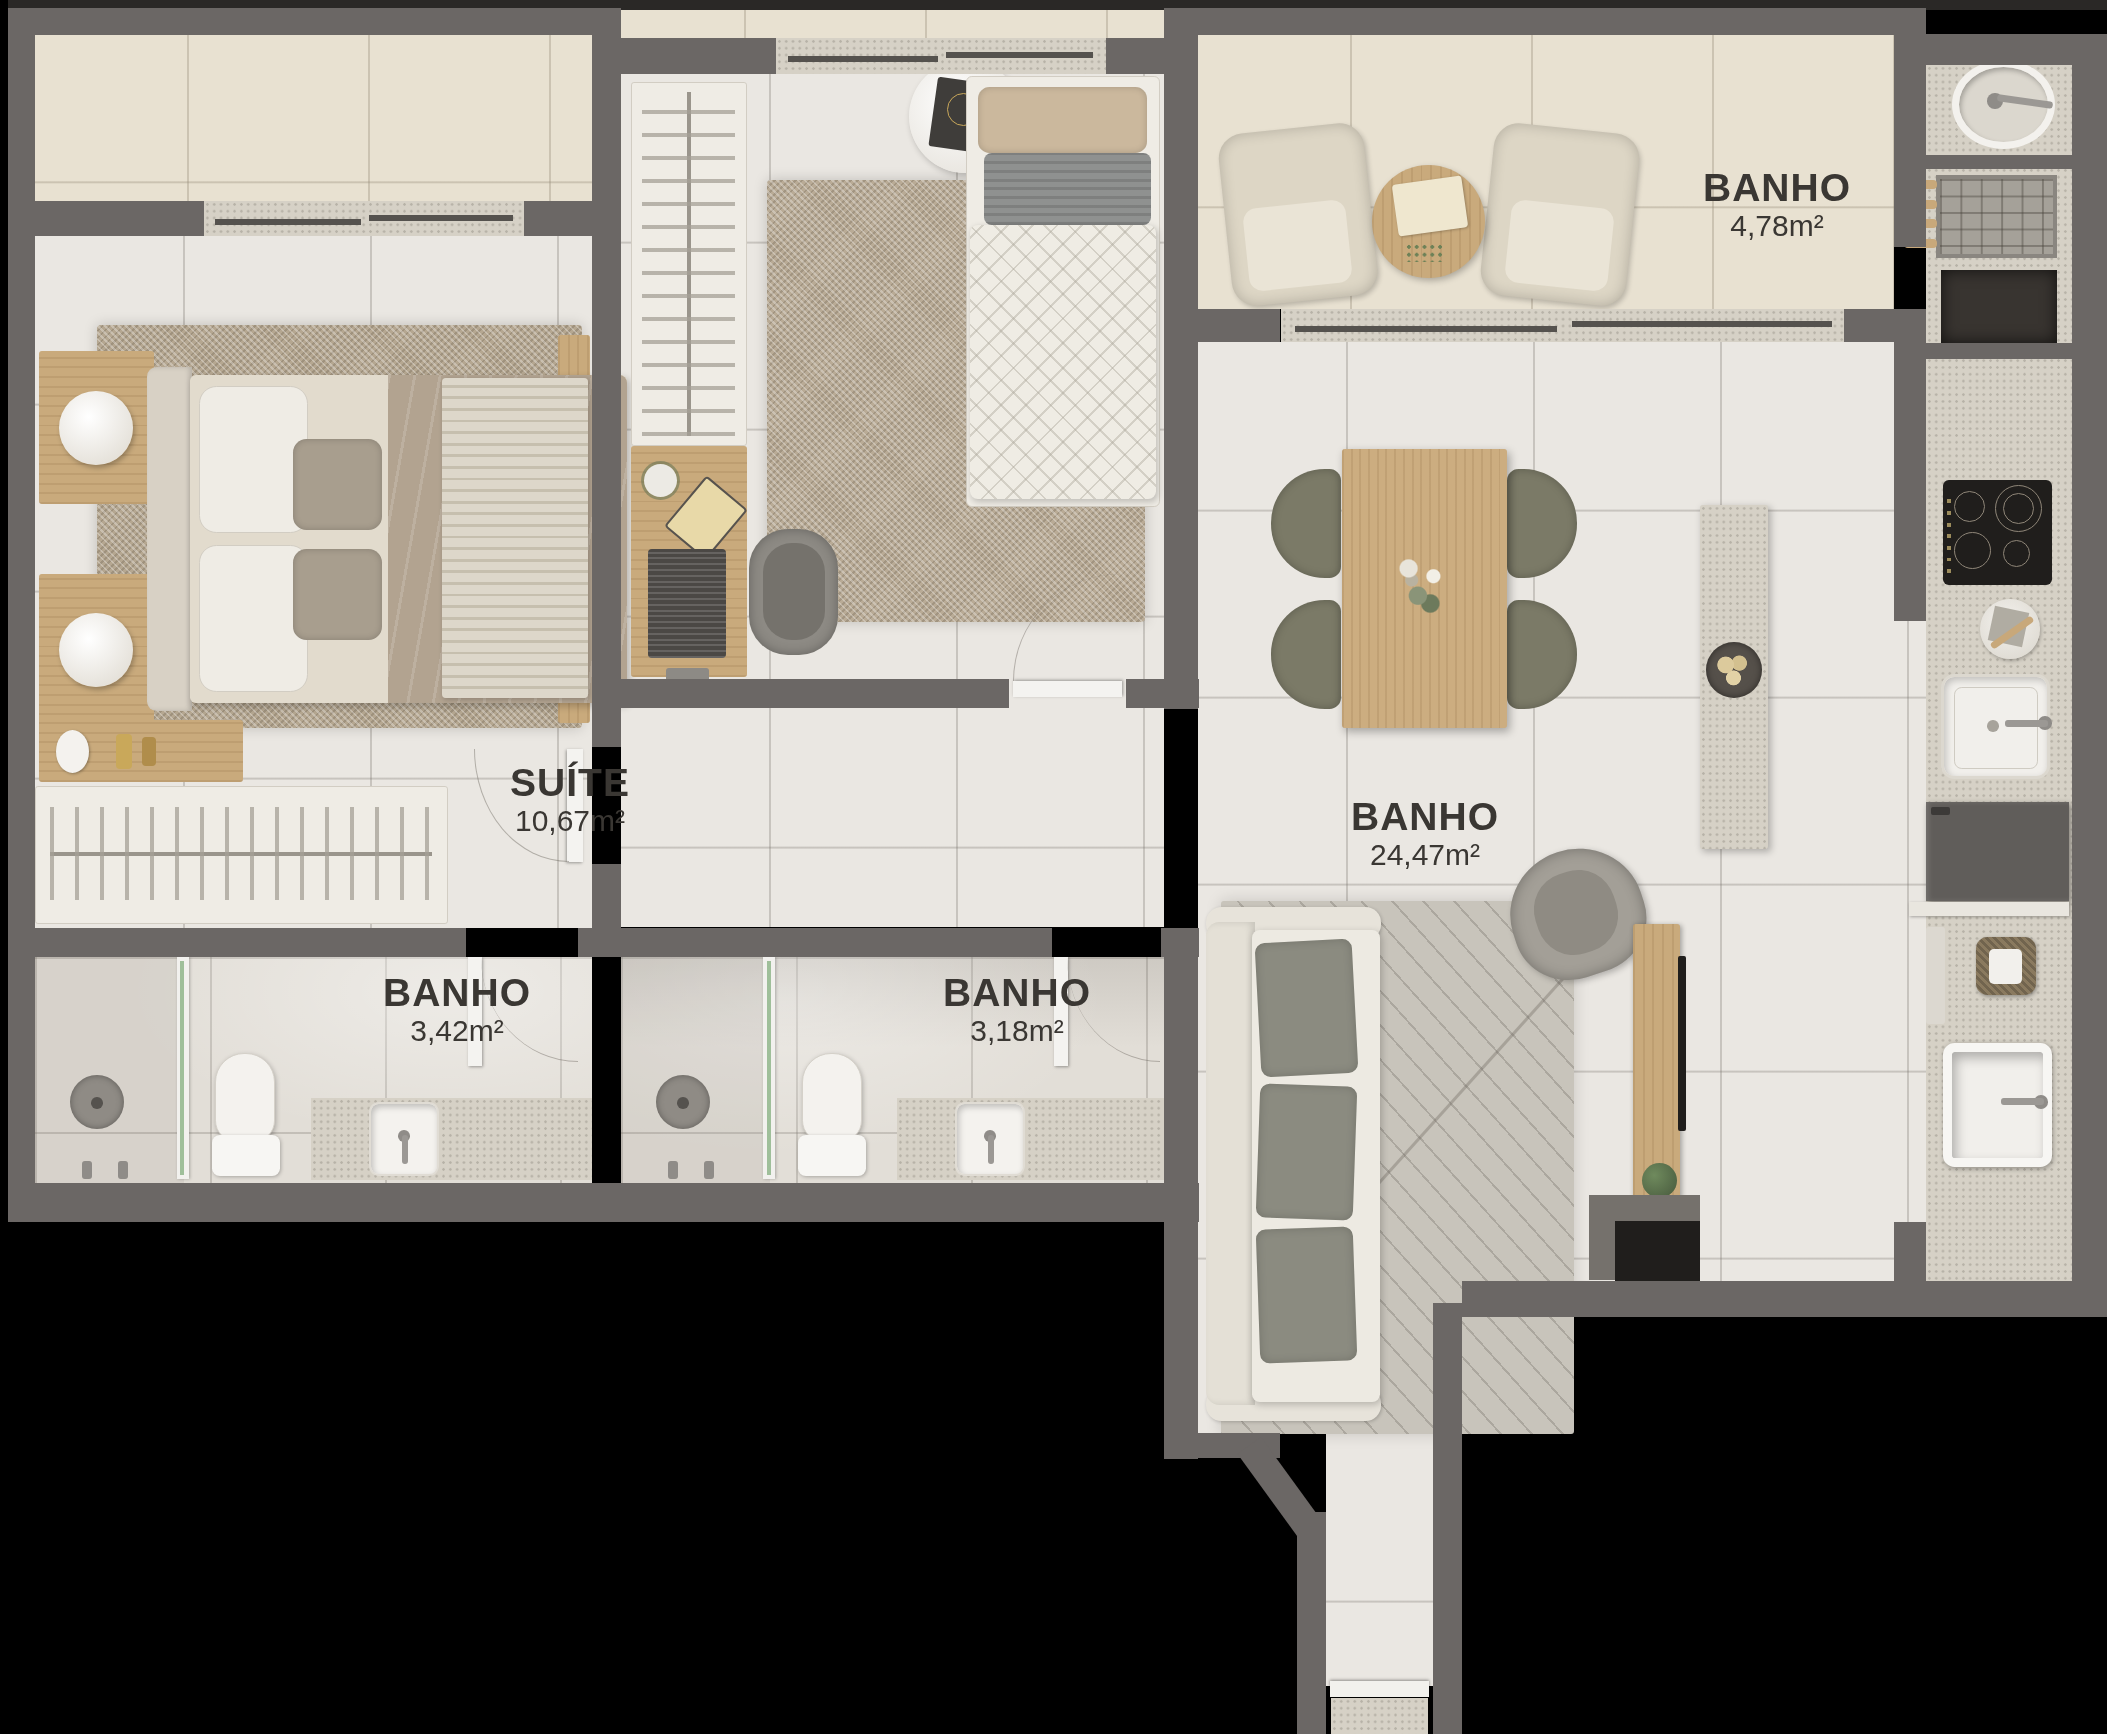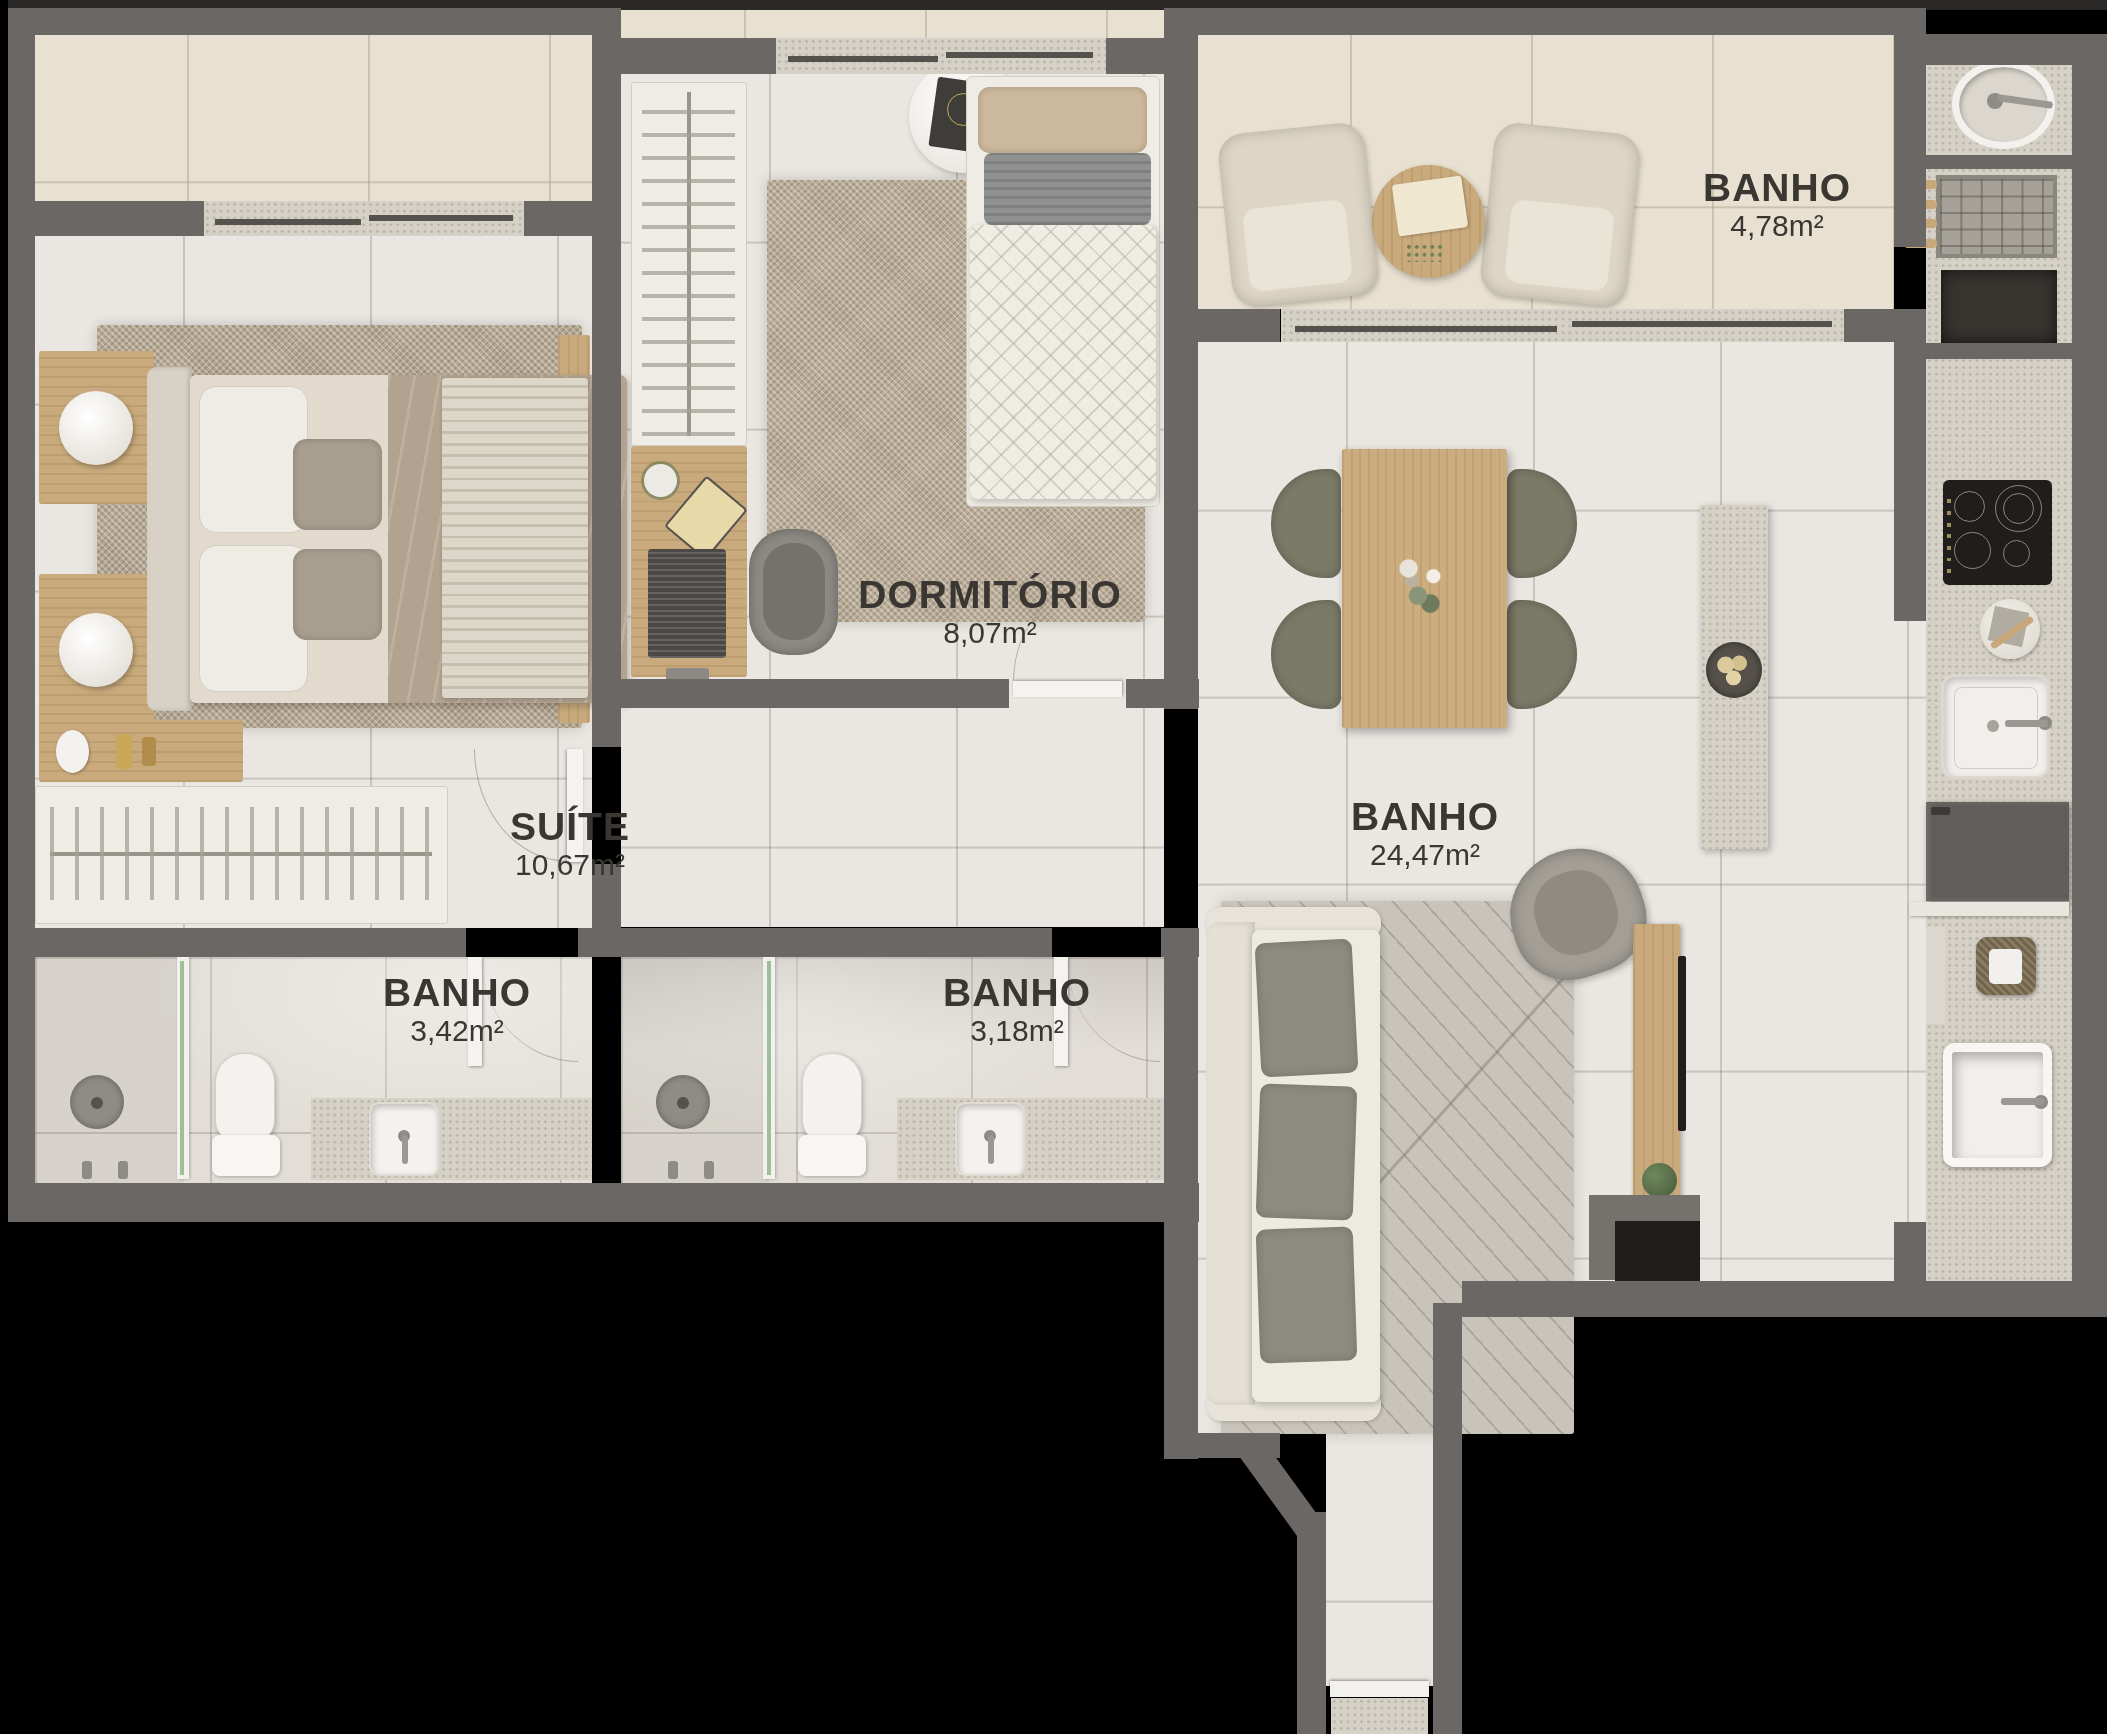--- a/index.html
+++ b/index.html
@@ -286,25 +286,21 @@
   <div class="a w" style="left:1297px;top:1512px;width:29px;height:222px"></div>
   <div class="a w" style="left:1433px;top:1303px;width:29px;height:431px"></div>
 
   <div class="a" style="left:1330px;top:1681px;width:99px;height:15.5px;background:#f2f1ed;box-shadow:0 -1px 2.9px rgba(0,0,0,.4)"></div>
   <div class="a gr" style="left:1331px;top:1698px;width:97px;height:36px"></div>
 
   <div class="a lbl" style="left:1777px;top:167px">
     <div class="t">BANHO</div>
     <div class="m">4,78m²</div>
   </div>
-  <div class="a lbl" style="left:990px;top:574px">
-    <div class="t">DORMITÓRIO</div>
-    <div class="m">8,07m²</div>
-  </div>
-  <div class="a lbl" style="left:570px;top:806px">
+  <div class="a lbl" style="left:570px;top:762px">
     <div class="t">SUÍTE</div>
     <div class="m">10,67m²</div>
   </div>
   <div class="a lbl" style="left:1425px;top:796px">
     <div class="t">BANHO</div>
     <div class="m">24,47m²</div>
   </div>
   <div class="a lbl" style="left:457px;top:972px">
     <div class="t">BANHO</div>
     <div class="m">3,42m²</div>

